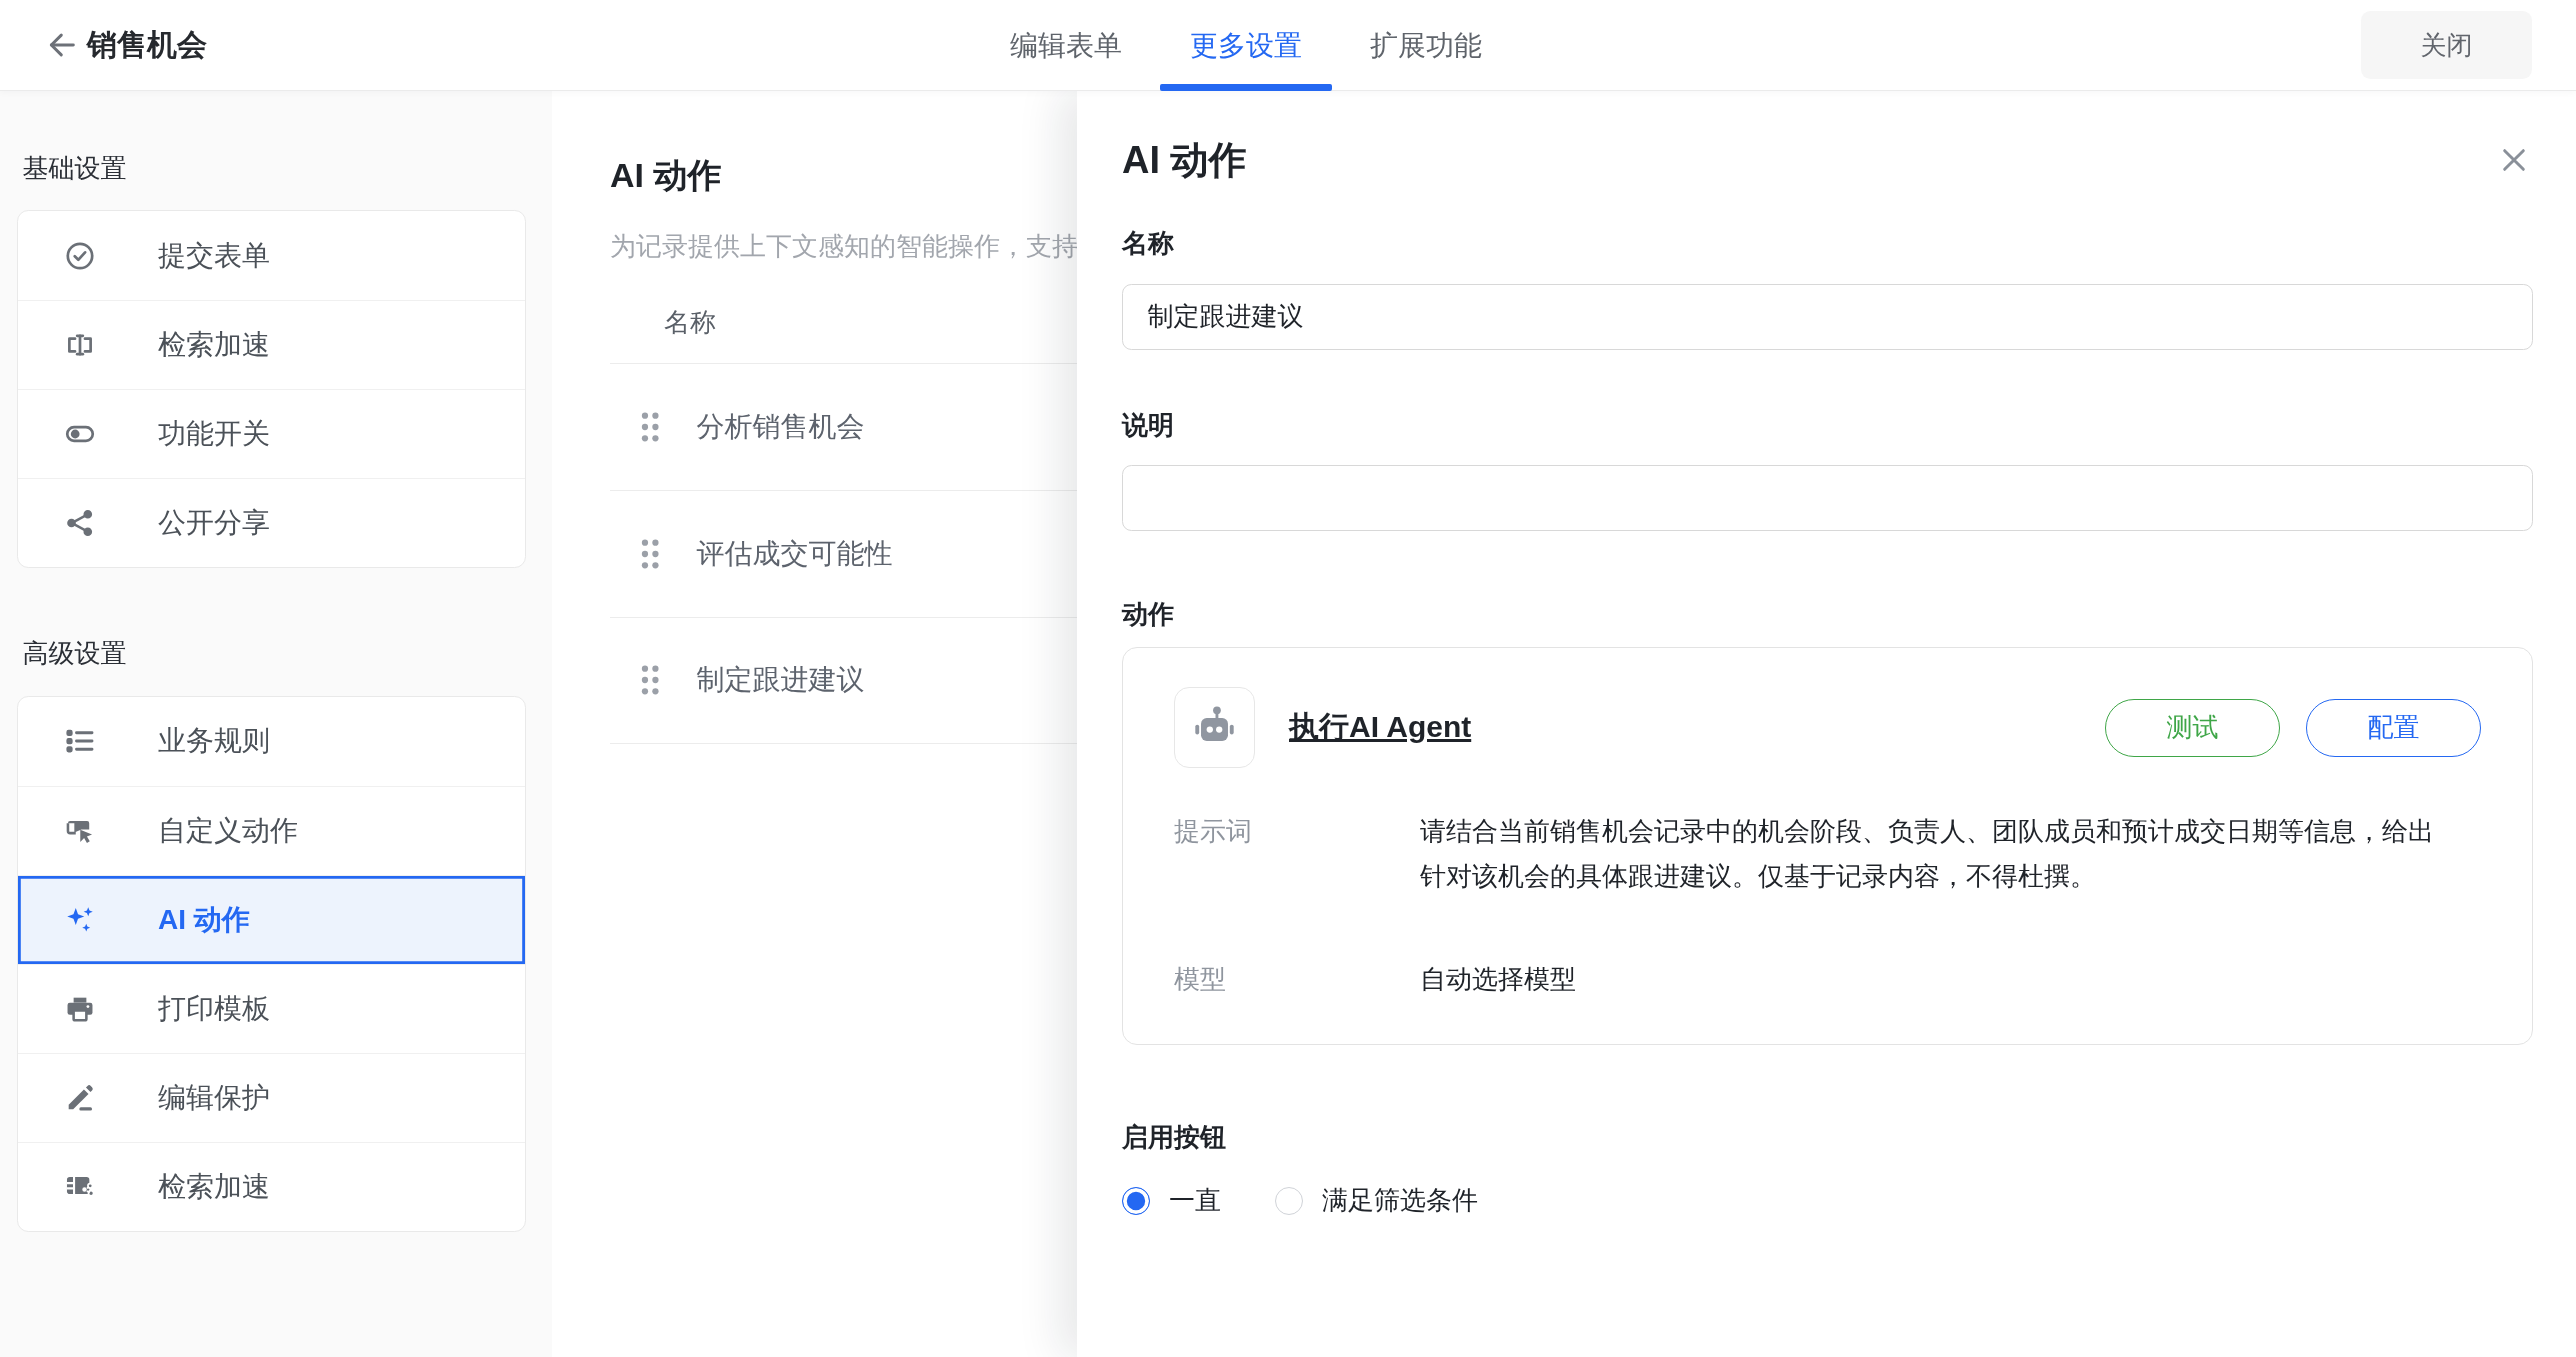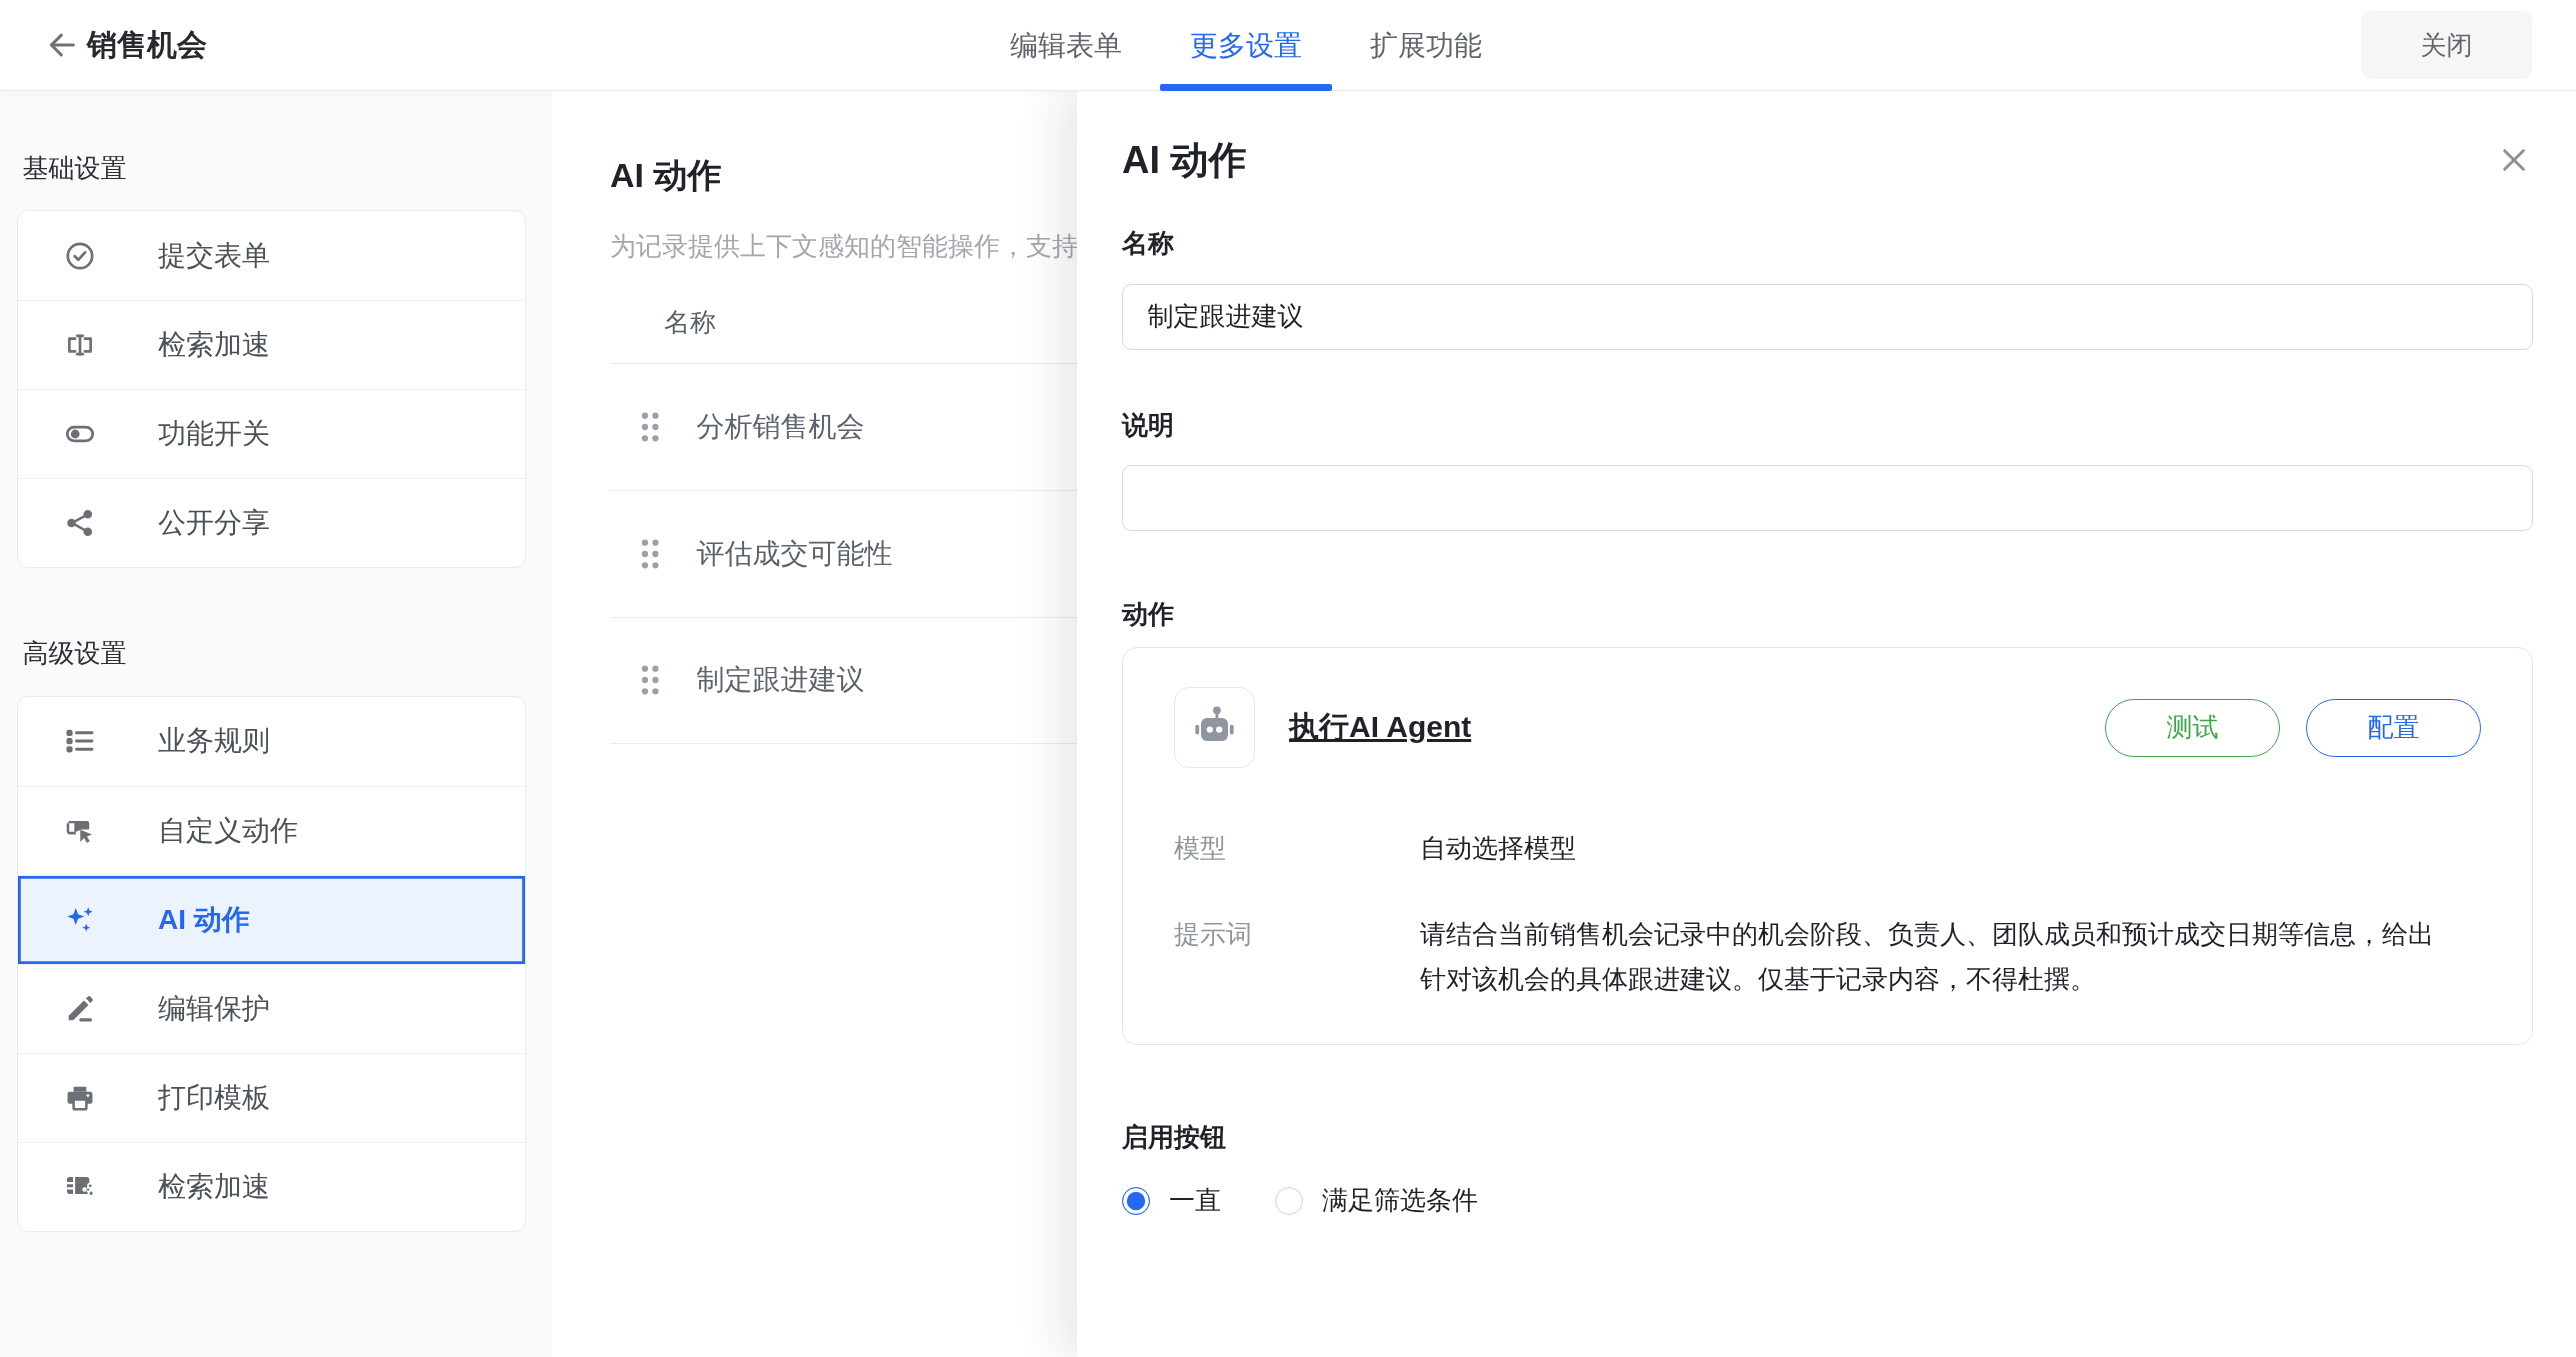--- a/index.html
+++ b/index.html
@@ -169,35 +169,35 @@
         </div>
         <div class="side-item selected">
           <svg class="icn" viewBox="0 0 24 24" fill="#2468f2">
               <path d="M9 3.5l1.6 4.4 4.4 1.6-4.4 1.6L9 15.5 7.4 11.1 3 9.5l4.4-1.6z"></path>
               <path d="M17.8 3l.9 2.3 2.3.9-2.3.9-.9 2.3-.9-2.3-2.3-.9 2.3-.9z"></path>
               <path d="M16.4 14.6l.8 2 2 .8-2 .8-.8 2-.8-2-2-.8 2-.8z"></path>
             </svg>
           <span class="lbl">AI 动作</span>
         </div>
         <div class="side-item">
-          <svg class="icn" viewBox="0 0 24 24" fill="#6b7077">
-              <path d="M4 16.8L14.8 6l3.2 3.2L7.2 20H4v-3.2z"></path>
-              <path d="M16.2 4.6l1.1-1.1a1.6 1.6 0 012.3 0l.9.9a1.6 1.6 0 010 2.3l-1.1 1.1z"></path>
-              <rect x="11.5" y="18.6" width="9" height="2.2" rx="1.1"></rect>
-            </svg>
-          <span class="lbl">编辑保护</span>
-        </div>
-        <div class="side-item">
           <svg class="icn" viewBox="0 0 24 24">
               <path d="M7.5 4h9v3.5h-9z" fill="#6b7077"></path>
               <rect x="3.2" y="7.5" width="17.6" height="8.5" rx="1.6" fill="#6b7077"></rect>
               <rect x="7.5" y="13" width="9" height="7" rx="1" fill="#fff" stroke="#6b7077" stroke-width="1.8"></rect>
               <circle cx="17.6" cy="10.3" r="1" fill="#fff"></circle>
             </svg>
           <span class="lbl">打印模板</span>
+        </div>
+        <div class="side-item">
+          <svg class="icn" viewBox="0 0 24 24" fill="#6b7077">
+              <path d="M4 16.8L14.8 6l3.2 3.2L7.2 20H4v-3.2z"></path>
+              <path d="M16.2 4.6l1.1-1.1a1.6 1.6 0 012.3 0l.9.9a1.6 1.6 0 010 2.3l-1.1 1.1z"></path>
+              <rect x="11.5" y="18.6" width="9" height="2.2" rx="1.1"></rect>
+            </svg>
+          <span class="lbl">编辑保护</span>
         </div>
         <div class="side-item">
           <svg class="icn" viewBox="0 0 24 24">
               <rect x="2.8" y="5" width="15.8" height="12" rx="2" fill="#6b7077"></rect>
               <path d="M7.8 5v12M2.8 9.3h5M2.8 13h5" stroke="#fff" stroke-width="1.5"></path>
               <circle cx="15.2" cy="13.8" r="2.4" fill="#fff" stroke="#6b7077" stroke-width="1.6"></circle>
               <circle cx="19.8" cy="16.4" r="1.8" fill="#6b7077" stroke="#fff" stroke-width="1.2"></circle>
               <circle cx="19.2" cy="11.2" r="1.6" fill="#6b7077" stroke="#fff" stroke-width="1.2"></circle>
               <path d="M16.8 14.8l2 1.2M16.9 12.9l1.4-.9" stroke="#fff" stroke-width="1.1"></path>
             </svg>
@@ -277,27 +277,27 @@
                 <circle cx="9.7" cy="13" r="1.55" fill="#fff"></circle>
                 <circle cx="14.3" cy="13" r="1.55" fill="#fff"></circle>
               </svg>
           </div>
           <div class="ac-title">执行AI Agent</div>
           <div class="ac-btns">
             <button class="pill-btn green">测试</button>
             <button class="pill-btn blue">配置</button>
           </div>
         </div>
+        <div class="kv-row tight">
+          <div class="kv-key">提示词</div>
+          <div class="kv-val">请结合当前销售机会记录中的机会阶段、负责人、团队成员和预计成交日期等信息，给出针对该机会的具体跟进建议。仅基于记录内容，不得杜撰。</div>
+        </div>
         <div class="kv-row">
           <div class="kv-key">模型</div>
           <div class="kv-val">自动选择模型</div>
-        </div>
-        <div class="kv-row tight">
-          <div class="kv-key">提示词</div>
-          <div class="kv-val">请结合当前销售机会记录中的机会阶段、负责人、团队成员和预计成交日期等信息，给出针对该机会的具体跟进建议。仅基于记录内容，不得杜撰。</div>
         </div>
       </div>
 
       <div class="fld-label" style="margin-top:75px">启用按钮</div>
       <div class="radio-row">
         <div class="radio-opt">
           <span class="radio-dot on"></span>
           <span class="radio-lbl">一直</span>
         </div>
         <div class="radio-opt">

